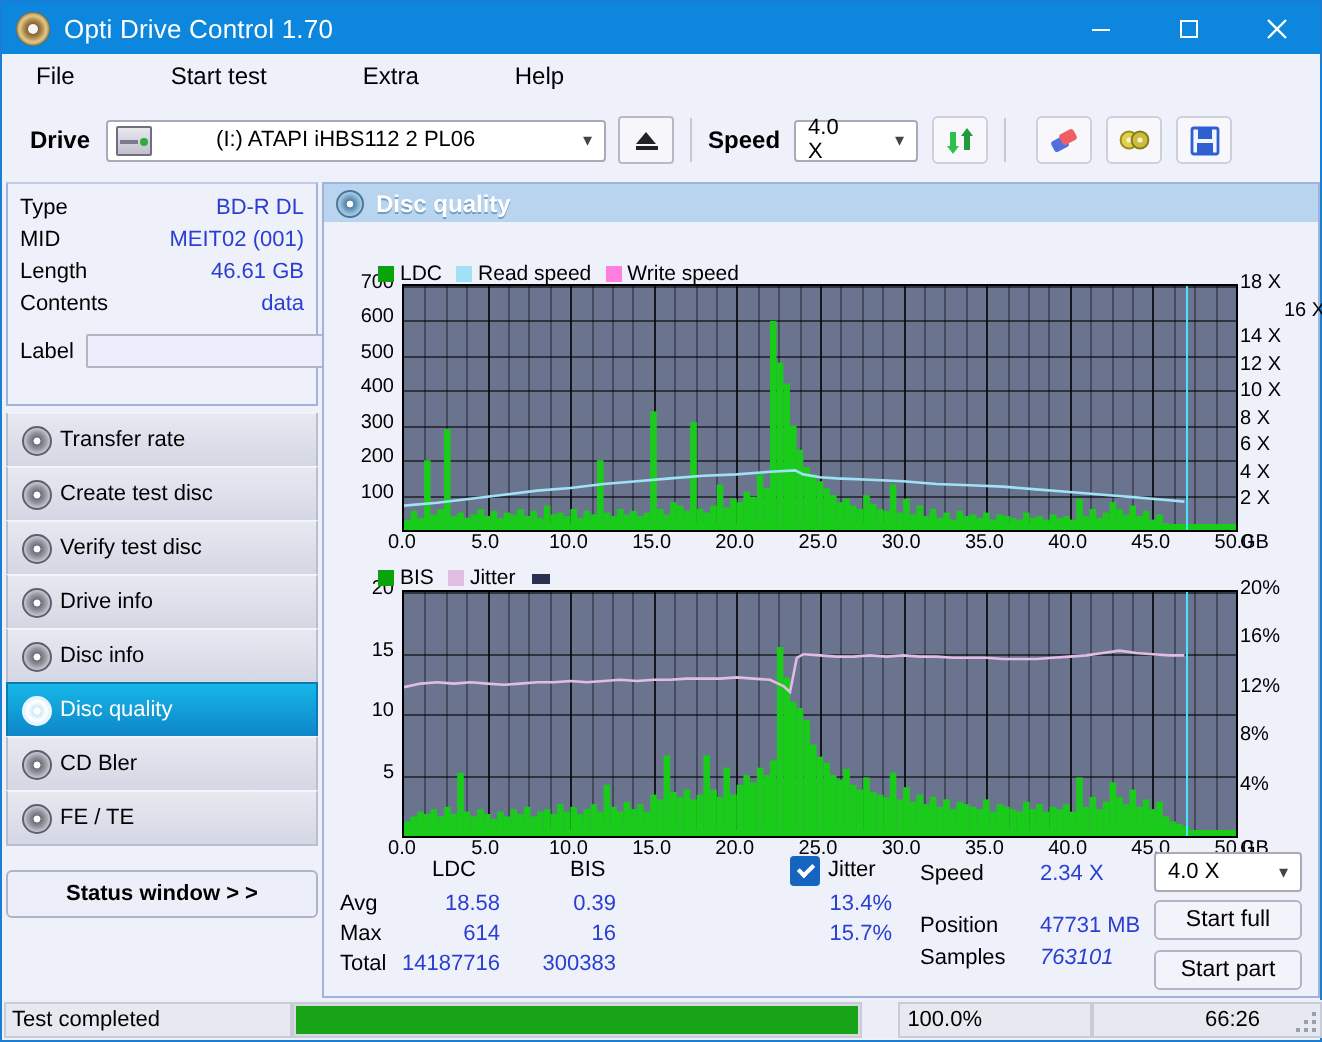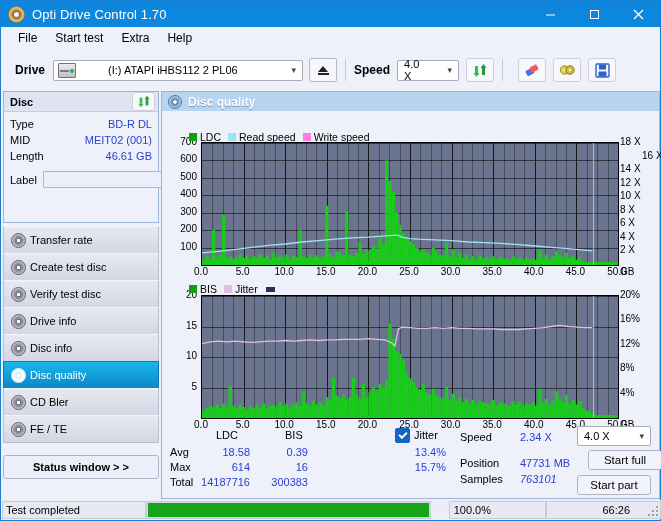--- a/index.html
+++ b/index.html
@@ -32,21 +32,21 @@
     content:"";position:absolute;left:6px;top:6px;width:5px;height:5px;border-radius:50%;
     background:#f4f4f4;
   }
   .tb-title{color:#fff;font-size:13px;letter-spacing:.1px;}
   .tb-btns{margin-left:auto;display:flex;height:26px;}
   .tb-btn{width:44px;height:26px;display:flex;align-items:center;justify-content:center;color:#fff;font-size:12px;}
   .tb-btn svg{display:block;}
   
   .menubar{
     position:absolute;left:0;top:26px;width:659px;height:22px;
-    background:#eef0fa;display:flex;align-items:center;padding-left:8px;box-sizing:border-box;
+    background:#eef0fa;display:flex;align-items:center;padding-left:8px;box-sizing:border-box;gap:30px;
   }
   .menuitem{padding:2px 9px;font-size:12px;color:#000;}
   
   .toolbar{
     position:absolute;left:0;top:49px;width:659px;height:40px;
     background:#eef0fa;
     display:flex;align-items:center;
   }
   .tb-label{font-size:12px;font-weight:bold;color:#000;}
   .combo{
@@ -267,44 +267,37 @@
       <svg width="15" height="15" viewBox="0 0 15 15">
         <rect x="1" y="1" width="13" height="13" rx="1" fill="#f2f4ff" stroke="#2f5fd0" stroke-width="1.4"></rect>
         <rect x="4" y="1.5" width="7" height="5" fill="#2f5fd0"></rect>
         <rect x="3.5" y="8.5" width="8" height="5" fill="#2f5fd0"></rect>
       </svg>
     </div>
   </div>
 
   <div class="leftpanel">
 
-    <div class="disc-head">
-      <b>Disc</b>
-      <div class="icbtn" style="margin-left:auto;margin-right:3px;width:21px;height:17px;">
-        <svg width="14" height="13" viewBox="0 0 16 15">
-          <path d="M3 10 L3 3 L6 3 L6 10 Z" fill="#2fbf4f"></path>
-          <path d="M1.5 10 L7.5 10 L4.5 14 Z" fill="#2fbf4f"></path>
-          <path d="M10 5 L10 12 L13 12 L13 5 Z" fill="#1f9a3c"></path>
-          <path d="M8.5 5 L14.5 5 L11.5 1 Z" fill="#1f9a3c"></path>
-        </svg>
-      </div>
-    </div>
 
     <div class="disc-body">
       <div class="drow">
         <span class="dkey">Type</span>
         <span class="dval">BD-R DL</span>
       </div>
       <div class="drow">
         <span class="dkey">MID</span>
         <span class="dval">MEIT02 (001)</span>
       </div>
       <div class="drow">
         <span class="dkey">Length</span>
         <span class="dval">46.61 GB</span>
+      </div>
+      <div class="drow">
+        <span class="dkey">Contents</span>
+        <span class="dval">data</span>
       </div>
       <div class="labelrow">
         <span class="dkey">Label</span>
         <input class="label-input" type="text" value="" placeholder="" style="">
         <div class="disc-btn">
           <div class="cd-glyph"></div>
         </div>
       </div>
     </div>
 
@@ -799,21 +792,21 @@
     <div class="stats statval" style="left:358px;top:339px;">2.34 X</div>
     <div class="stats statlabel" style="left:298px;top:365px;">Position</div>
     <div class="stats statval" style="left:358px;top:365px;">47731 MB</div>
     <div class="stats statlabel" style="left:298px;top:381px;">Samples</div>
     <div class="stats statval" style="left:358px;top:381px;font-style:italic;">763101</div>
 
     <div class="spd-combo" style="left:415px;top:334px;width:74px;height:20px;">
       <span>4.0 X</span>
       <span class="caret" style="margin-left:auto;margin-right:6px;color:#444;font-size:9px;">▾</span>
     </div>
-    <div class="btn" style="position:absolute;left:426px;top:358px;width:74px;height:20px;">Start full</div>
+    <div class="btn" style="position:absolute;left:415px;top:358px;width:74px;height:20px;">Start full</div>
     <div class="btn" style="position:absolute;left:415px;top:383px;width:74px;height:20px;">Start part</div>
   </div>
 
   <div class="statusbar">
     <div class="sb-cell" style="width:148px;padding-left:3px;">Test completed</div>
     <div class="sb-cell progress-outer" style="width:292px;">
       <div class="progress-fill" id="progfill" style="width: calc(100% - 2px);"></div>
     </div>
     <div class="sb-cell" style="width:100px;padding-left:4px;margin-left:18px;">100.0%</div>
     <div class="sb-cell" style="width:117px;justify-content:flex-end;padding-right:30px;">66:26</div>

